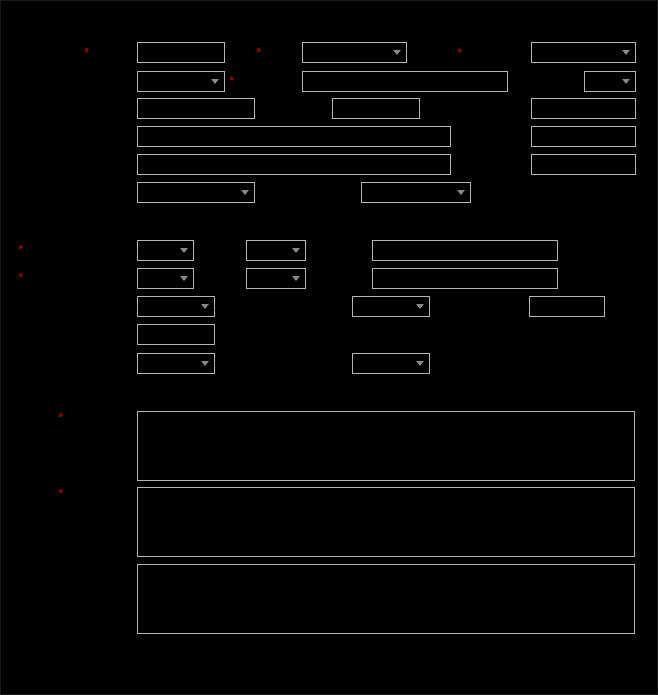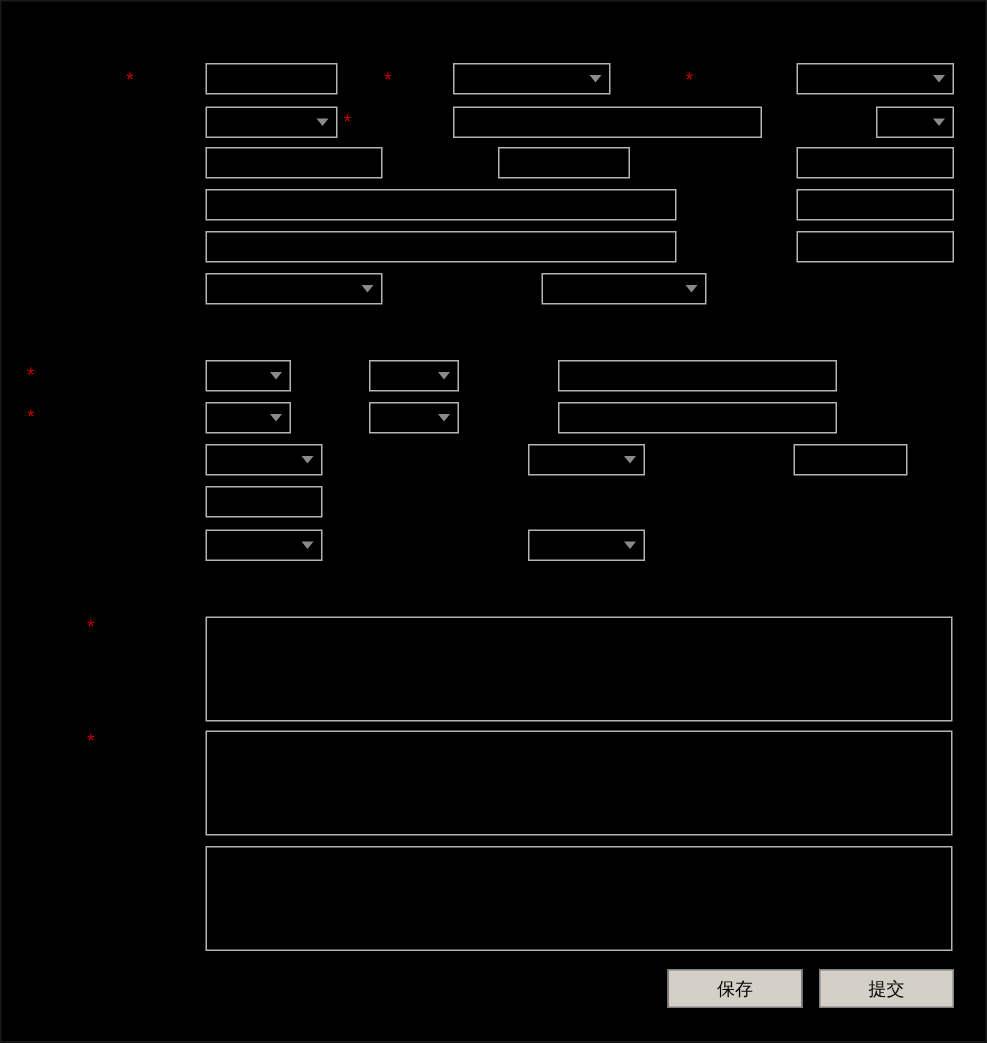--- a/index.html
+++ b/index.html
@@ -116,15 +116,13 @@
     <div class="field" style="left: 371px; top: 267px; width: 186px; height: 21px;"></div>
     <div class="field select" style="left: 136px; top: 295px; width: 78px; height: 21px;"></div>
     <div class="field select" style="left: 351px; top: 295px; width: 78px; height: 21px;"></div>
     <div class="field" style="left: 528px; top: 295px; width: 76px; height: 21px;"></div>
     <div class="field" style="left: 136px; top: 323px; width: 78px; height: 21px;"></div>
     <div class="field select" style="left: 136px; top: 352px; width: 78px; height: 21px;"></div>
     <div class="field select" style="left: 351px; top: 352px; width: 78px; height: 21px;"></div>
     <div class="field area" style="left: 136px; top: 410px; width: 498px; height: 70px;"></div>
     <div class="field area" style="left: 136px; top: 486px; width: 498px; height: 70px;"></div>
     <div class="field area" style="left: 136px; top: 563px; width: 498px; height: 70px;"></div>
-    <div class="btn" style="left: 444px; top: 645px; width: 90px; height: 26px;">保存</div>
-    <div class="btn" style="left: 545px; top: 645px; width: 90px; height: 26px;">提交</div>
   </div>
 
 </body></html>

